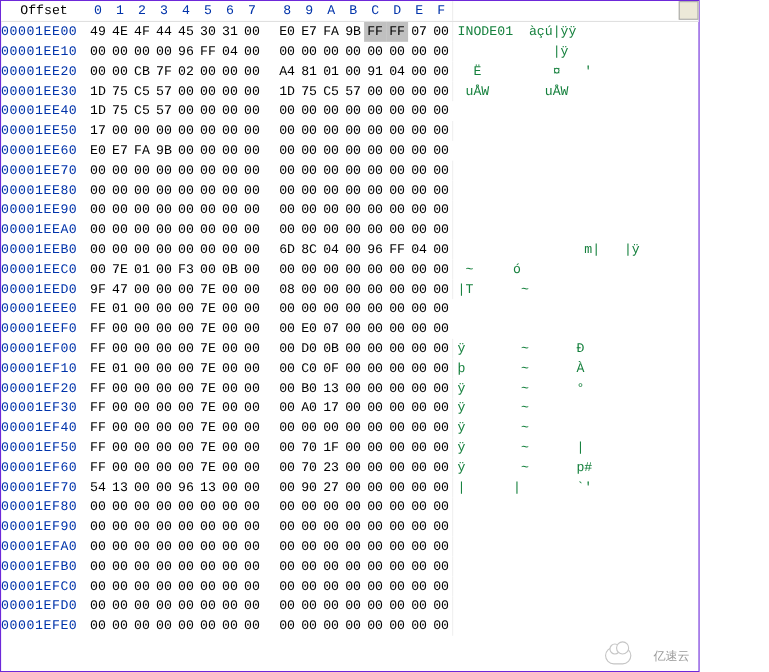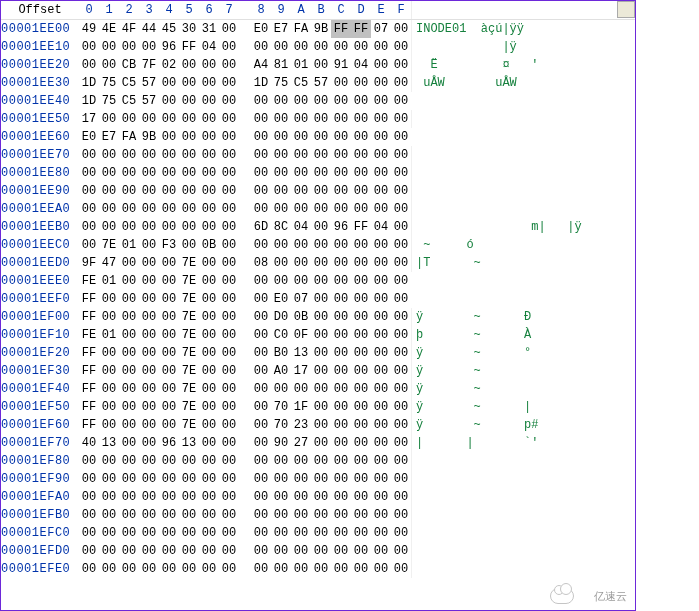--- a/index.html
+++ b/index.html
@@ -527,21 +527,21 @@
         <div class="hex-cell">23</div>
         <div class="hex-cell">00</div>
         <div class="hex-cell">00</div>
         <div class="hex-cell">00</div>
         <div class="hex-cell">00</div>
         <div class="hex-cell">00</div>
         <div class="ascii-cell">ÿ       ~      p#</div>
       </div>
       <div class="row">
         <div class="offset-cell">00001EF70</div>
-        <div class="hex-cell">40</div>
+        <div class="hex-cell">54</div>
         <div class="hex-cell">13</div>
         <div class="hex-cell">00</div>
         <div class="hex-cell">00</div>
         <div class="hex-cell">96</div>
         <div class="hex-cell">13</div>
         <div class="hex-cell">00</div>
         <div class="hex-cell">00</div>
         <div class="col-gap"></div>
         <div class="hex-cell">00</div>
         <div class="hex-cell">90</div>

